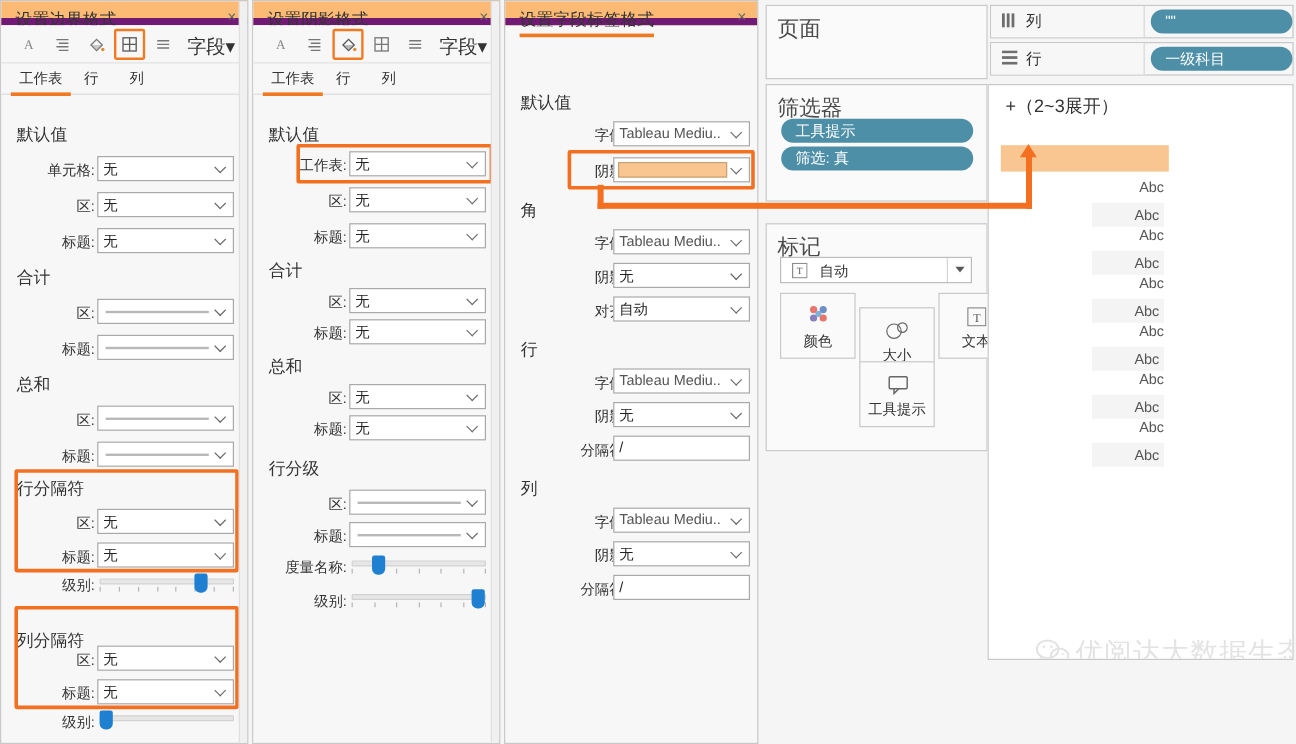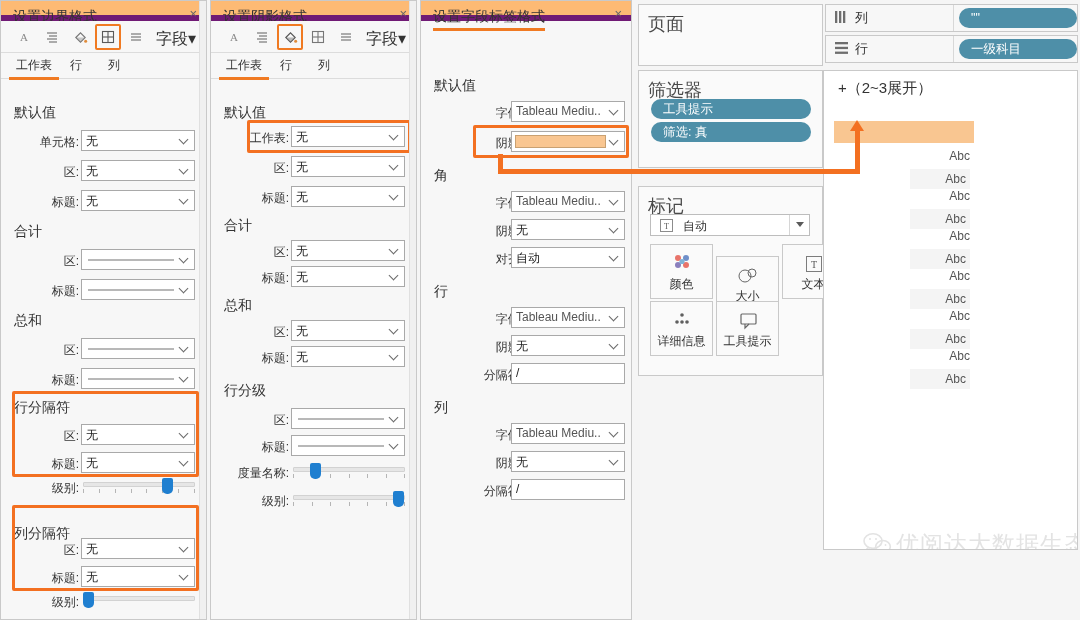--- a/index.html
+++ b/index.html
@@ -584,31 +584,20 @@
     </div>
     <div class="mbtn" style="left:143px;top:57px;">
       <span style="margin-top:3px;">
         <svg width="16" height="16" viewBox="0 0 16 16">
             <rect x="0.5" y="0.5" width="15" height="15" fill="none" stroke="#7c7c7c"></rect>
             <text x="8" y="12" font-size="10" text-anchor="middle" fill="#555" font-family="Liberation Serif, serif">T</text>
           </svg>
       </span>
       <span class="mlab">文本</span>
     </div>
-    <div class="mbtn" style="left:11px;top:114px;">
-      <span>
-        <svg width="26" height="22" viewBox="0 0 26 22" fill="#5f5f5f">
-          <circle cx="13" cy="5" r="1.8"></circle>
-            <circle cx="8" cy="12" r="1.8"></circle>
-            <circle cx="13" cy="12" r="1.8"></circle>
-            <circle cx="18" cy="12" r="1.8"></circle>
-        </svg>
-      </span>
-      <span class="mlab">详细信息</span>
-    </div>
     <div class="mbtn" style="left:77px;top:114px;">
       <span>
         <svg width="26" height="22" viewBox="0 0 26 22" fill="none" stroke="#666" stroke-width="1.2">
           <rect x="6" y="4" width="15" height="10" rx="1"></rect>
             <path d="M10 14 L10 18 L14 14"></path>
         </svg>
       </span>
       <span class="mlab">工具提示</span>
     </div>
   </div>

